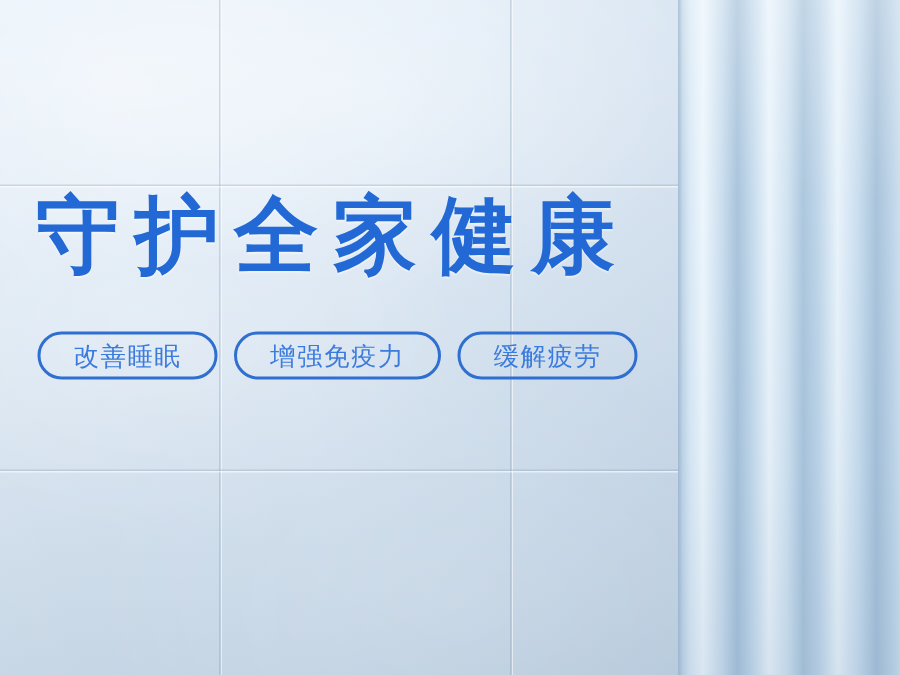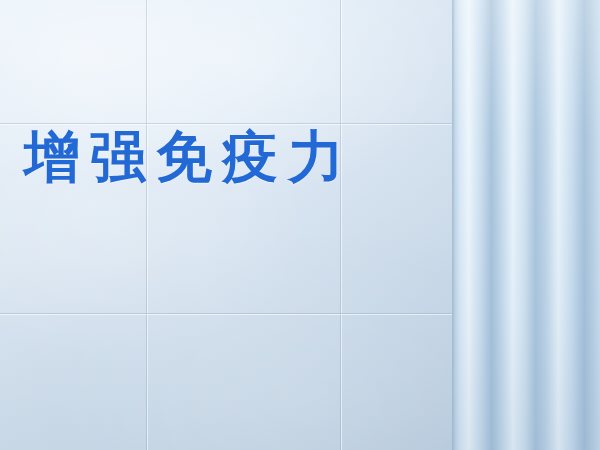--- a/index.html
+++ b/index.html
@@ -159,16 +159,21 @@
     <div class="grout v v-2"></div>
     <div class="grout h h-1"></div>
     <div class="grout h h-2"></div>
   </div>
 
   <div class="column">
     <div class="column-vshade"></div>
     <div class="column-edge"></div>
   </div>
 
-  <h1 class="headline">增强免疫力</h1>
+  <h1 class="headline">守护全家健康</h1>
 
+  <div class="pill-row">
+    <div class="pill">改善睡眠</div>
+    <div class="pill">增强免疫力</div>
+    <div class="pill">缓解疲劳</div>
+  </div>
 
 </div>
 
 </body></html>

